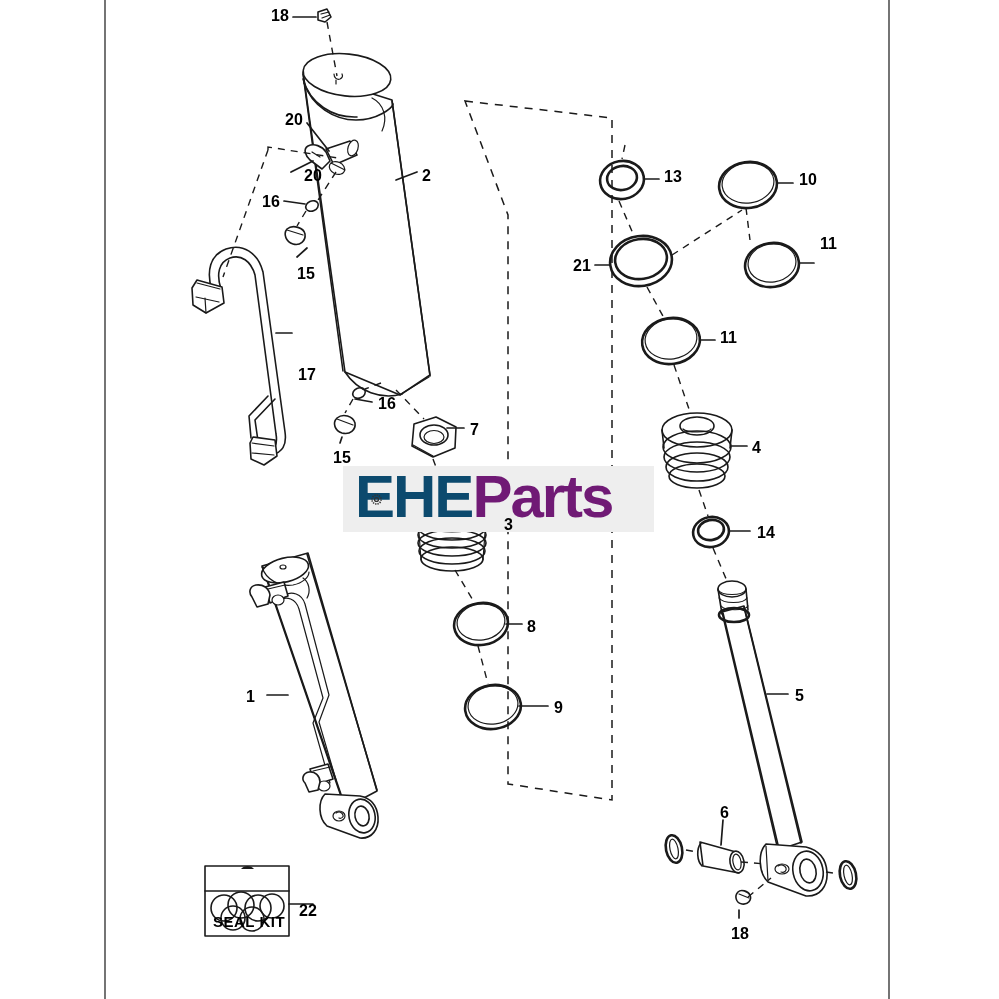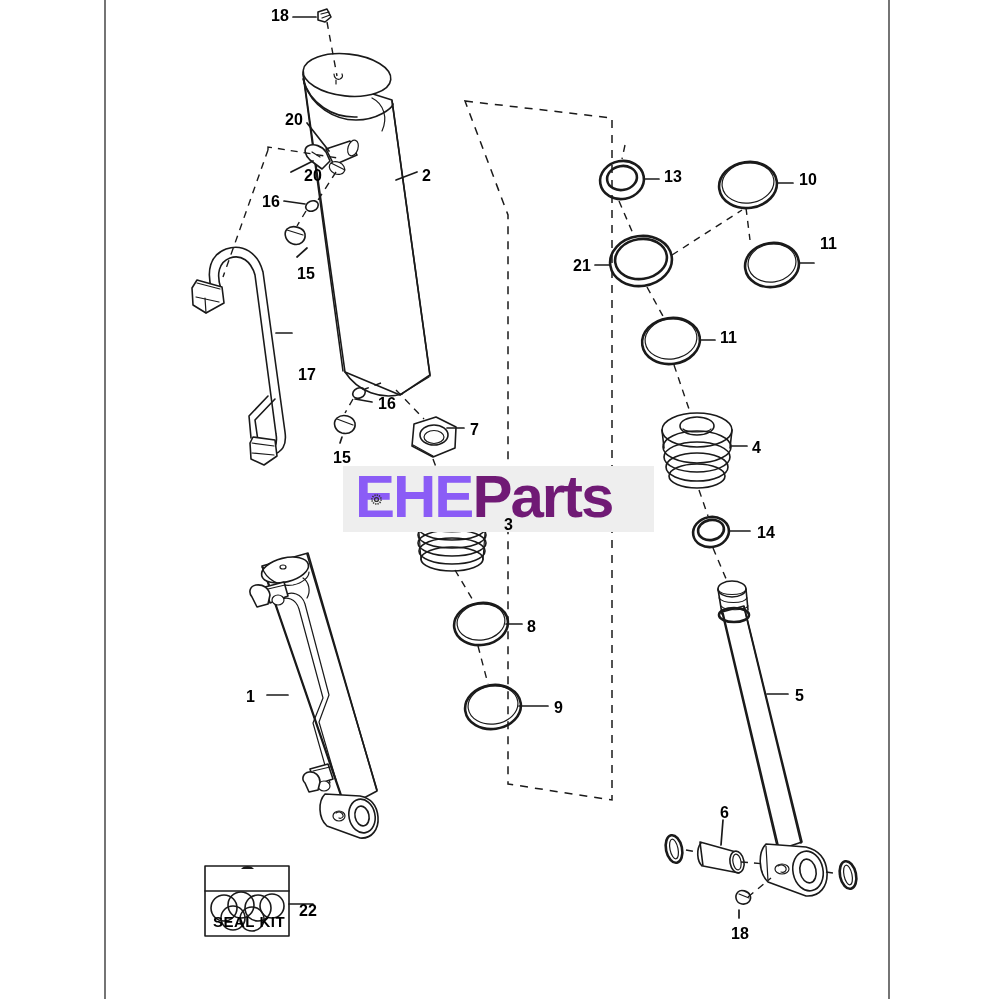--- a/index.html
+++ b/index.html
@@ -14,21 +14,21 @@
   }
   .wm{
     position:absolute;left:343px;top:466px;width:311px;height:66px;
     background:#eeeeee;overflow:hidden;
   }
   .wm-text{
     position:absolute;left:12px;top:-2px;
     font-family:"Liberation Sans",sans-serif;
     font-weight:bold;font-size:60px;letter-spacing:-2px;line-height:66px;
   }
-  .wm-ehe{color:#8b5cf6;}
+  .wm-ehe{color:#0c4a6e;}
   .wm-parts{color:#701a75;}
   .wm-gear{position:absolute;left:27px;top:27px;width:13px;height:13px;}
   .sealkit-label{
     position:absolute;font-family:"Liberation Sans",sans-serif;
     font-weight:bold;font-size:15px;color:#000;letter-spacing:.5px;margin-top:40px;
   }
 </style>
 </head>
 <body>
 

